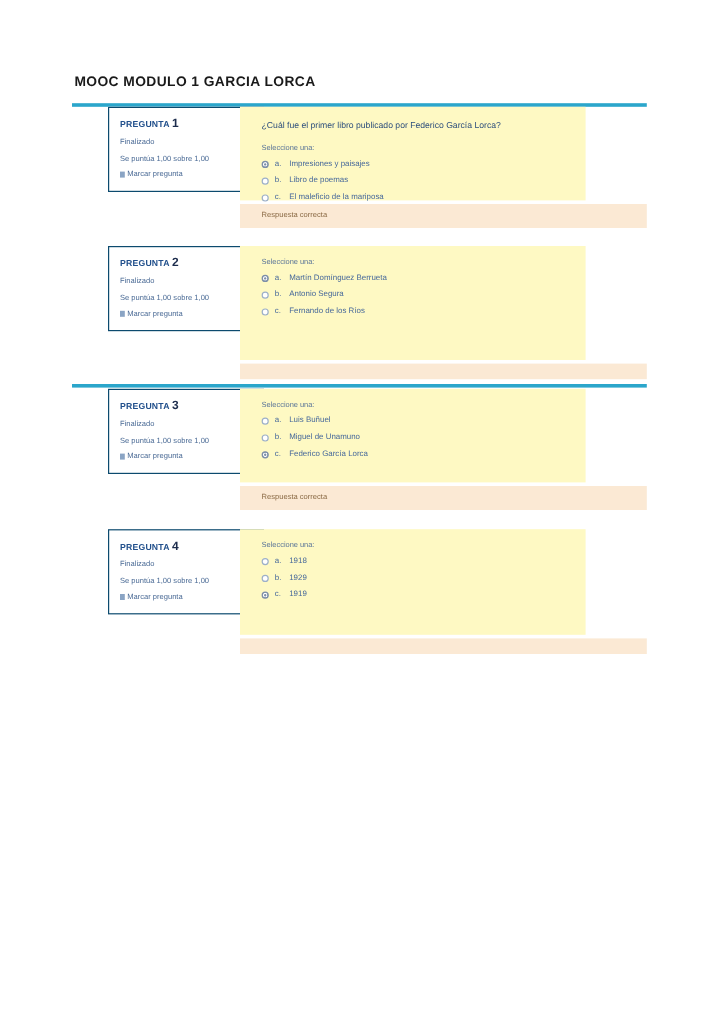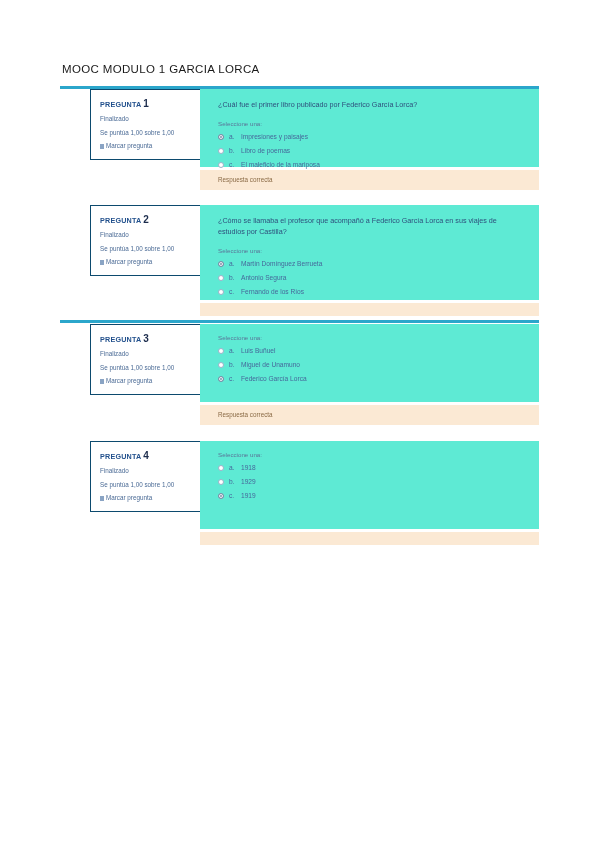--- a/index.html
+++ b/index.html
@@ -22,21 +22,21 @@
     height: 848px;
     background: #ffffff;
   }
 
   
   .doc-title {
     position: absolute;
     left: 62px;
     top: 63px;
     font-size: 11.5px;
-    font-weight: normal;
+    font-weight: bold;
     letter-spacing: 0.35px;
     color: #1a1a1a;
     white-space: nowrap;
   }
 
   
   .rule {
     position: absolute;
     left: 60px;
     width: 479px;
@@ -99,22 +99,22 @@
     background: #8aa4c4;
     margin-right: 2px;
     vertical-align: -1px;
   }
 
   
   .qbody {
     position: absolute;
     left: 140px;
     top: 0;
-    width: 339px;
-    background: #5eead4;
+    width: 288px;
+    background: #fef9c3;
     box-sizing: border-box;
     padding: 10px 14px 12px 18px;
   }
   .qtext {
     font-size: 7.2px;
     color: #2e4f7c;
     line-height: 1.55;
     margin-bottom: 10px;
     filter: blur(0.45px);
   }
@@ -217,21 +217,20 @@
         <span>PREGUNTA</span>
         <span class="qnum">2</span>
       </div>
       <div class="qinfo-line">Finalizado</div>
       <div class="qinfo-line">Se puntúa 1,00 sobre 1,00</div>
       <div class="qinfo-flag">
         <span class="flagmark"></span><span>Marcar pregunta</span>
       </div>
     </div>
     <div class="qbody" style="height:95px">
-      <div class="qtext">¿Cómo se llamaba el profesor que acompañó a Federico García Lorca en sus viajes de estudios por Castilla?</div>
       <div class="qselect-label">Seleccione una:</div>
       <div class="opt">
         <span class="radio sel"></span>
         <span class="opt-letter">a.</span>
         <span>Martín Domínguez Berrueta</span>
       </div>
       <div class="opt">
         <span class="radio"></span>
         <span class="opt-letter">b.</span>
         <span>Antonio Segura</span>

